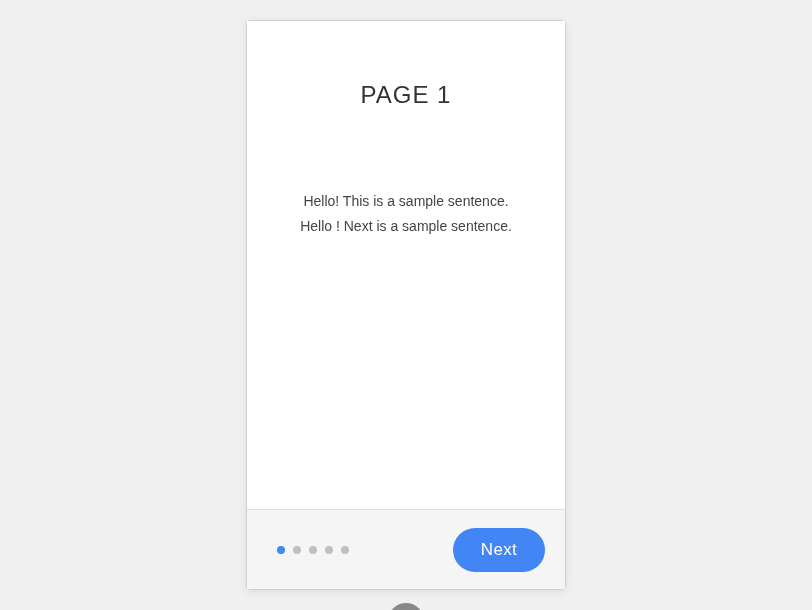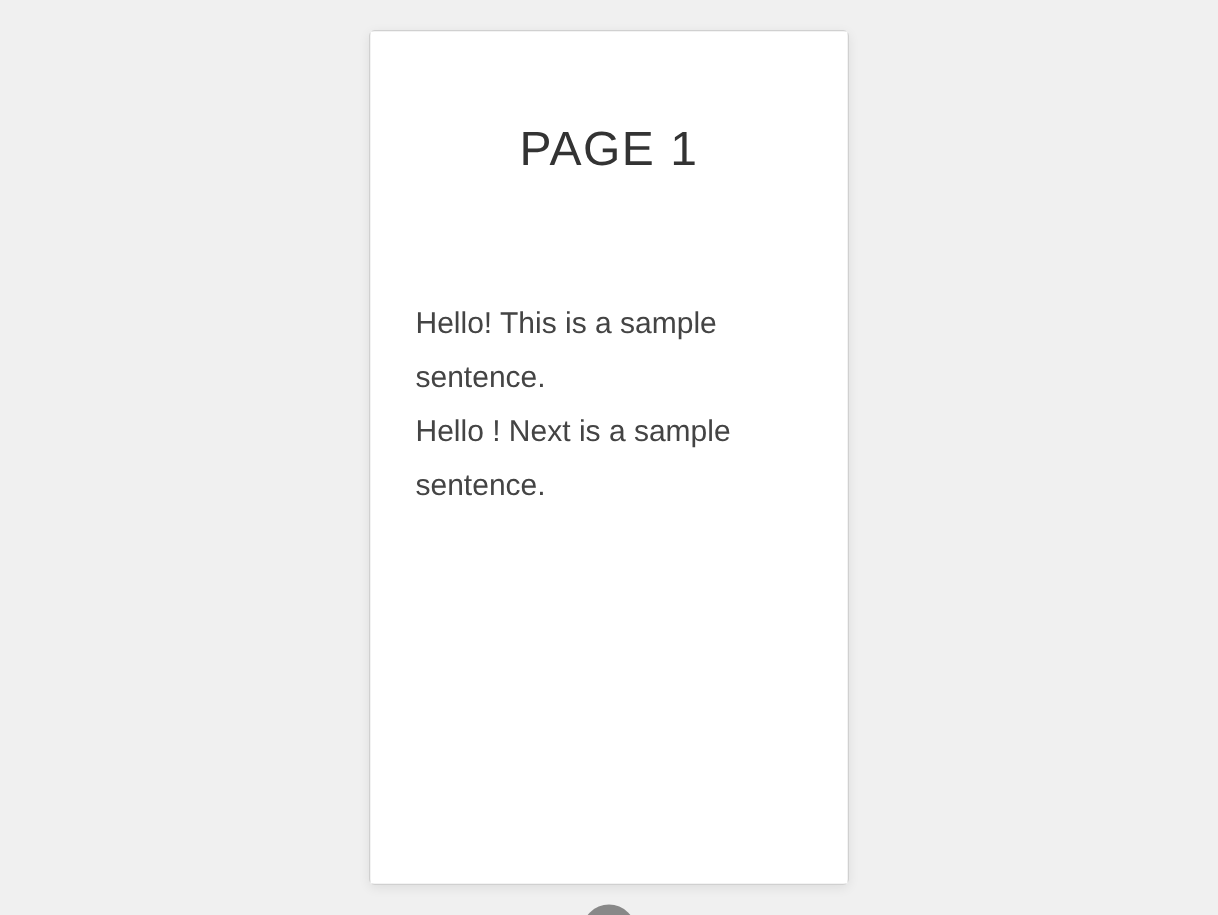--- a/index.html
+++ b/index.html
@@ -35,30 +35,31 @@
       flex: 1;
       display: flex;
       flex-direction: column;
       align-items: center;
       justify-content: flex-start;
       padding: 60px 30px 30px;
       background: white;
     }
 
     .page-title {
-      font-size: 32px;
+      font-size: 24px;
       font-weight: 400;
       color: #333;
       letter-spacing: 1px;
       margin-bottom: 80px;
     }
 
     .page-text {
+      text-align: center;
       color: #444;
-      font-size: 20px;
+      font-size: 14px;
       line-height: 1.8;
     }
 
     .bottom-bar {
       height: 80px;
       background: #f5f5f5;
       border-top: 1px solid #e0e0e0;
       display: flex;
       align-items: center;
       justify-content: space-between;
@@ -111,15 +112,25 @@
 
 <div class="phone-container">
   <div class="page-content">
     <h1 class="page-title">PAGE 1</h1>
     <div class="page-text">
       <div>Hello! This is a sample sentence.</div>
       <div>Hello ! Next is a sample sentence.</div>
     </div>
   </div>
 
+  <div class="bottom-bar">
+    <div class="dots-container">
+      <div class="dot active"></div>
+      <div class="dot"></div>
+      <div class="dot"></div>
+      <div class="dot"></div>
+      <div class="dot"></div>
+    </div>
+    <button class="next-button">Next</button>
+  </div>
 
   <div class="home-indicator"></div>
 </div>
 
 </body></html>

